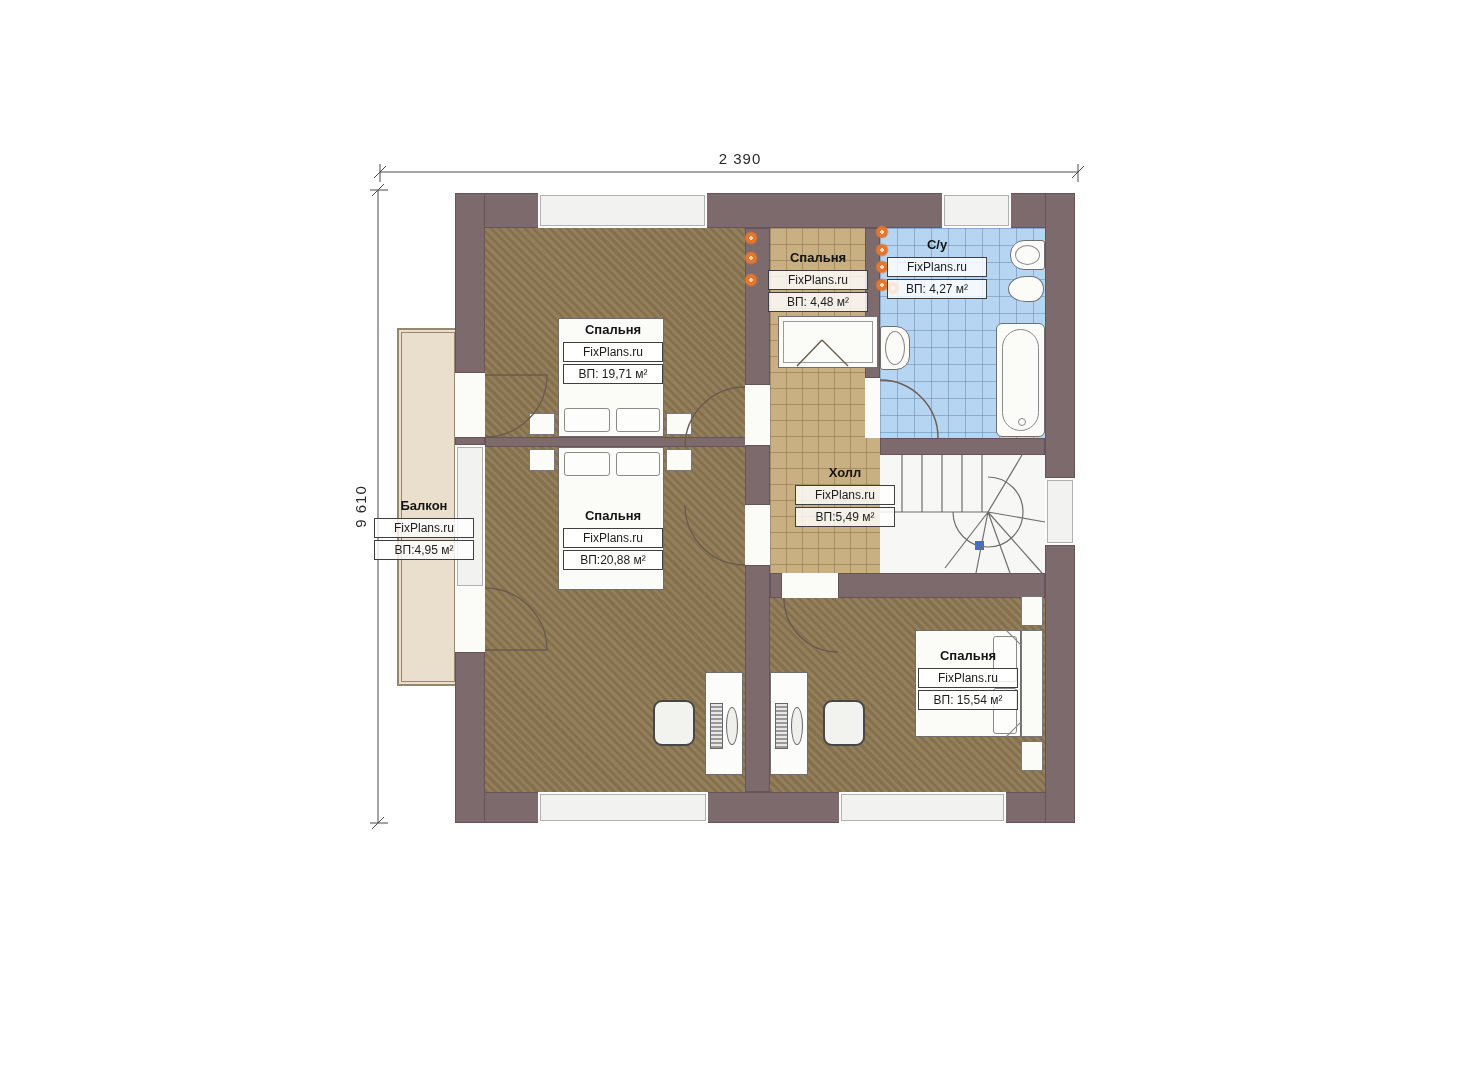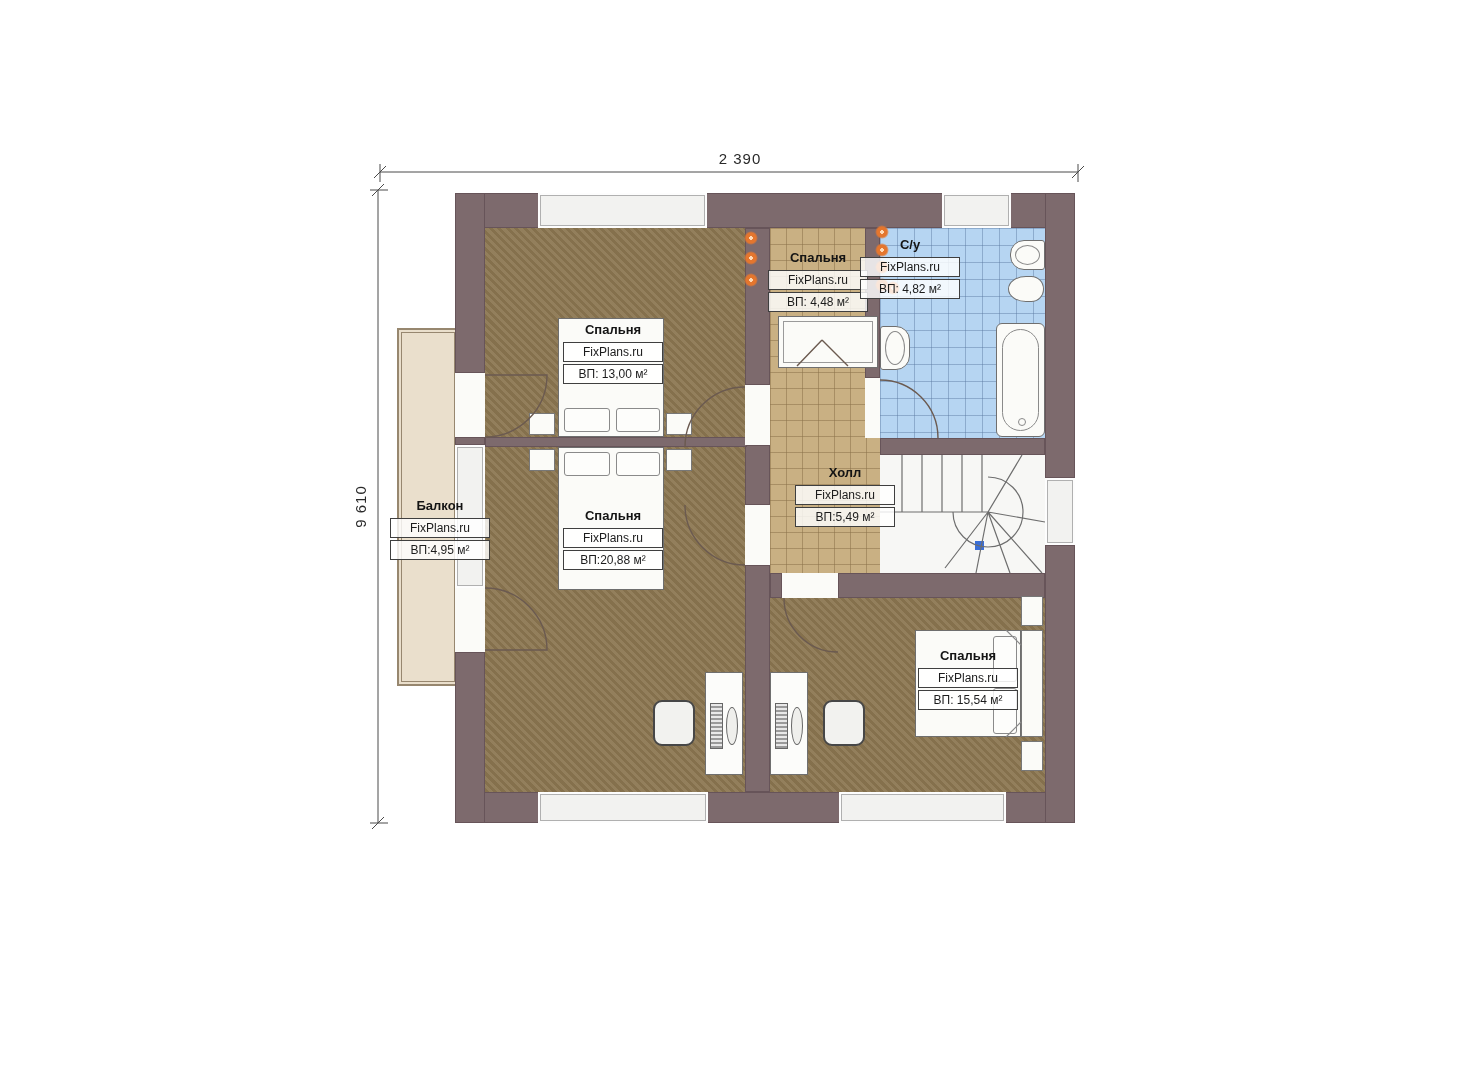--- a/index.html
+++ b/index.html
@@ -183,48 +183,48 @@
       <path d="M 380 164 V 182 M 1078 164 V 182"></path>
       <path d="M 378 190 V 823"></path>
       <path d="M 372 196 L 384 184 M 372 829 L 384 817"></path>
       <path d="M 370 190 H 388 M 370 823 H 388"></path>
     </g>
   </svg>
 
   <div class="room-label" style="left:553px;top:322px">
     <div class="rl-name">Спальня</div>
     <div class="rl-box">FixPlans.ru</div>
-    <div class="rl-box">ВП: 13,00 м²</div>
+    <div class="rl-box">ВП: 19,71 м²</div>
   </div>
 
   <div class="room-label" style="left:758px;top:250px">
     <div class="rl-name">Спальня</div>
     <div class="rl-box">FixPlans.ru</div>
     <div class="rl-box">ВП: 4,48 м²</div>
   </div>
 
-  <div class="room-label" style="left:850px;top:237px">
+  <div class="room-label" style="left:877px;top:237px">
     <div class="rl-name">С/у</div>
     <div class="rl-box">FixPlans.ru</div>
-    <div class="rl-box">ВП: 4,82 м²</div>
+    <div class="rl-box">ВП: 4,27 м²</div>
   </div>
 
   <div class="room-label" style="left:553px;top:508px">
     <div class="rl-name">Спальня</div>
     <div class="rl-box">FixPlans.ru</div>
     <div class="rl-box">ВП:20,88 м²</div>
   </div>
 
   <div class="room-label" style="left:785px;top:465px">
     <div class="rl-name">Холл</div>
     <div class="rl-box">FixPlans.ru</div>
     <div class="rl-box">ВП:5,49 м²</div>
   </div>
 
-  <div class="room-label" style="left:380px;top:498px">
+  <div class="room-label" style="left:364px;top:498px">
     <div class="rl-name">Балкон</div>
     <div class="rl-box">FixPlans.ru</div>
     <div class="rl-box">ВП:4,95 м²</div>
   </div>
 
   <div class="room-label" style="left:908px;top:648px">
     <div class="rl-name">Спальня</div>
     <div class="rl-box">FixPlans.ru</div>
     <div class="rl-box">ВП: 15,54 м²</div>
   </div>

